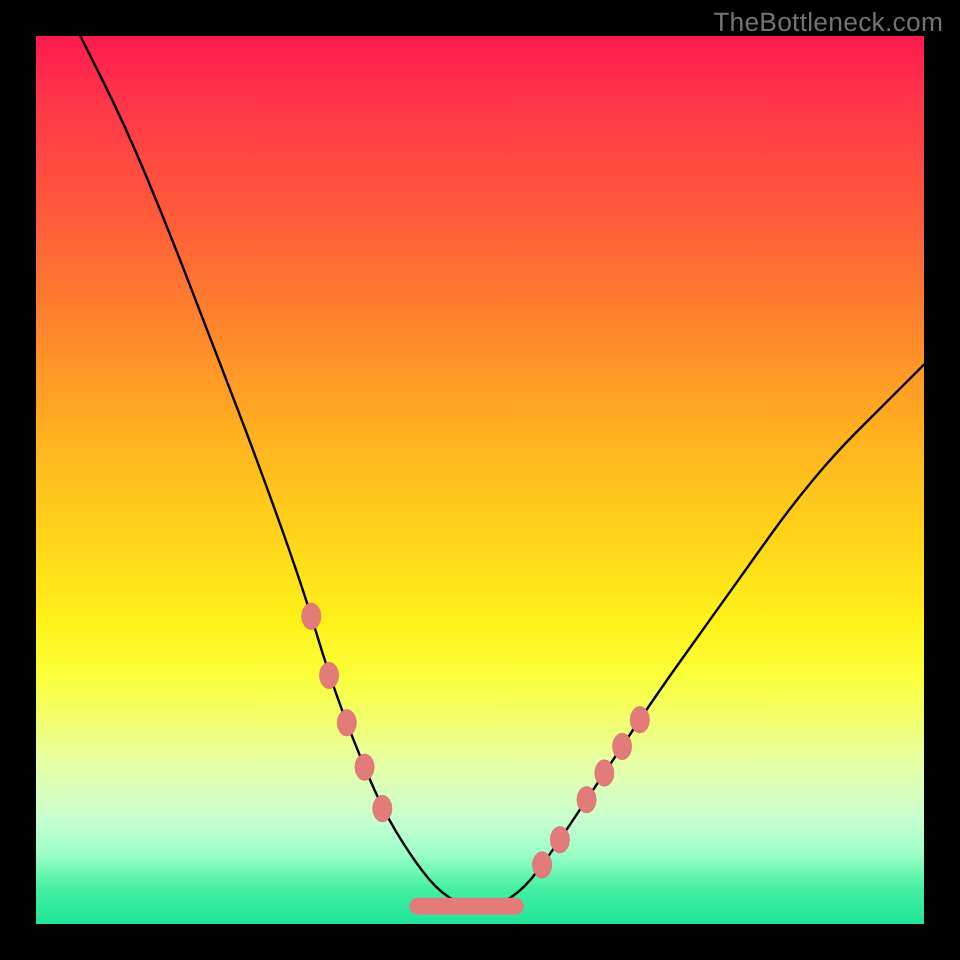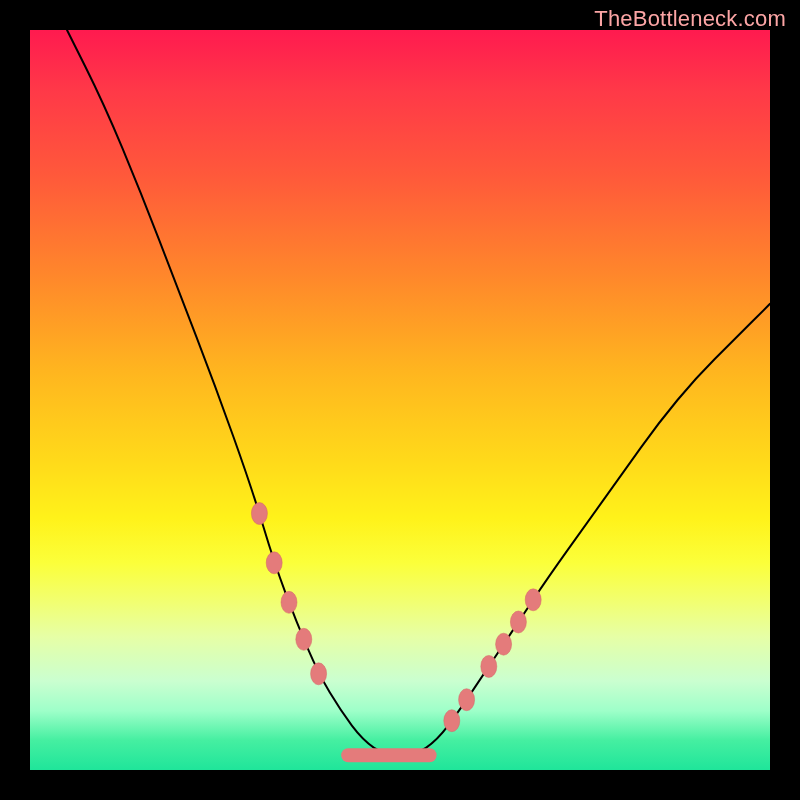--- a/index.html
+++ b/index.html
@@ -14,21 +14,21 @@
   .frame {
     position: relative;
     width: 800px;
     height: 800px;
     background: #000;
   }
   .watermark {
     position: absolute;
     top: 6px;
     right: 14px;
-    color: #fca5a5;
+    color: #737373;
     font-size: 22px;
     font-weight: 500;
     letter-spacing: 0.2px;
     z-index: 50;
     user-select: none;
   }
   .plot {
     position: absolute;
     left: 30px;
     top: 30px;

